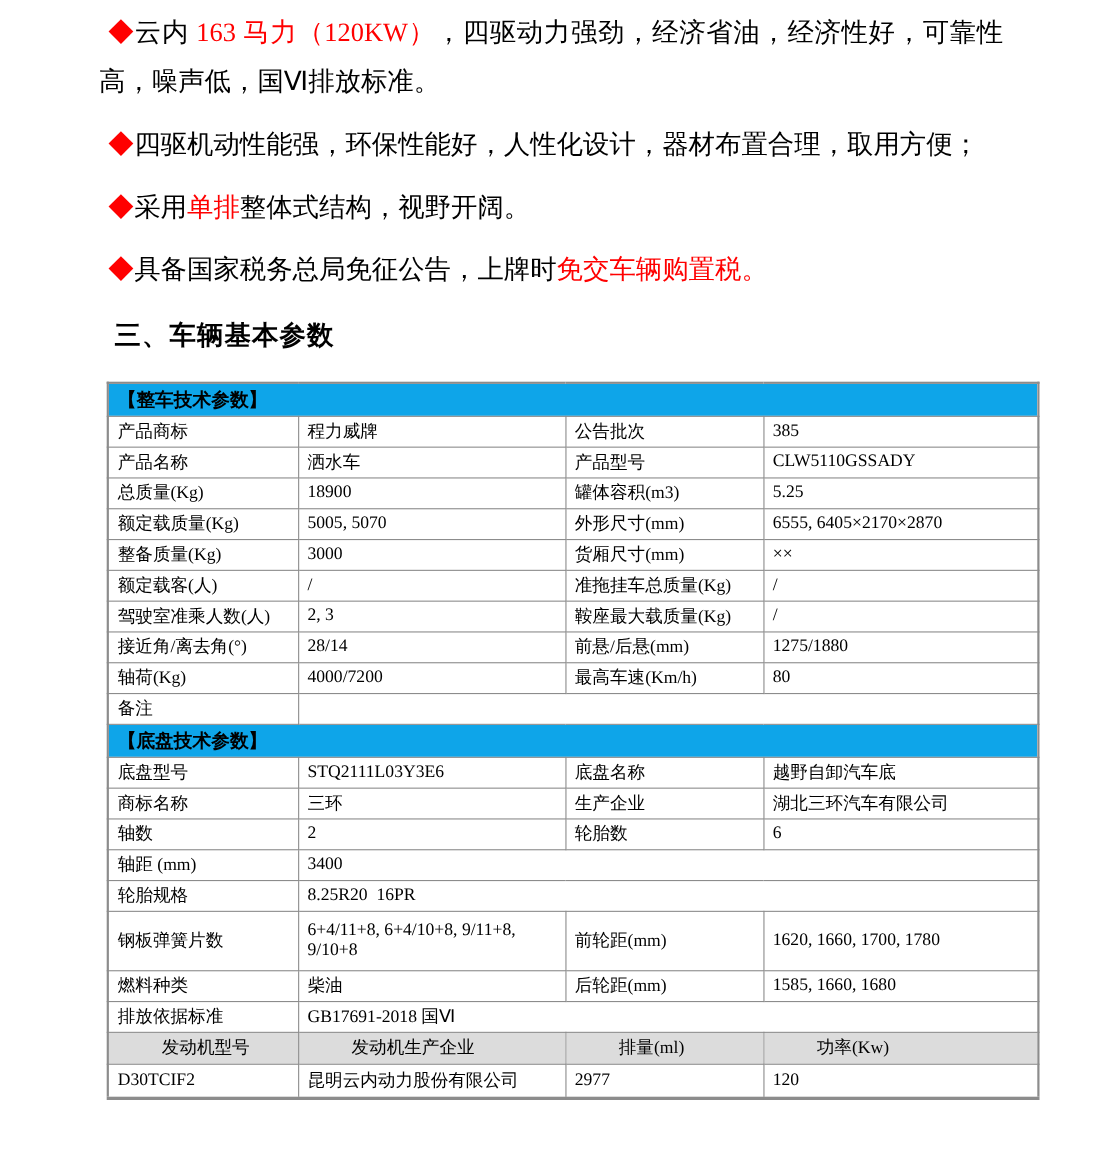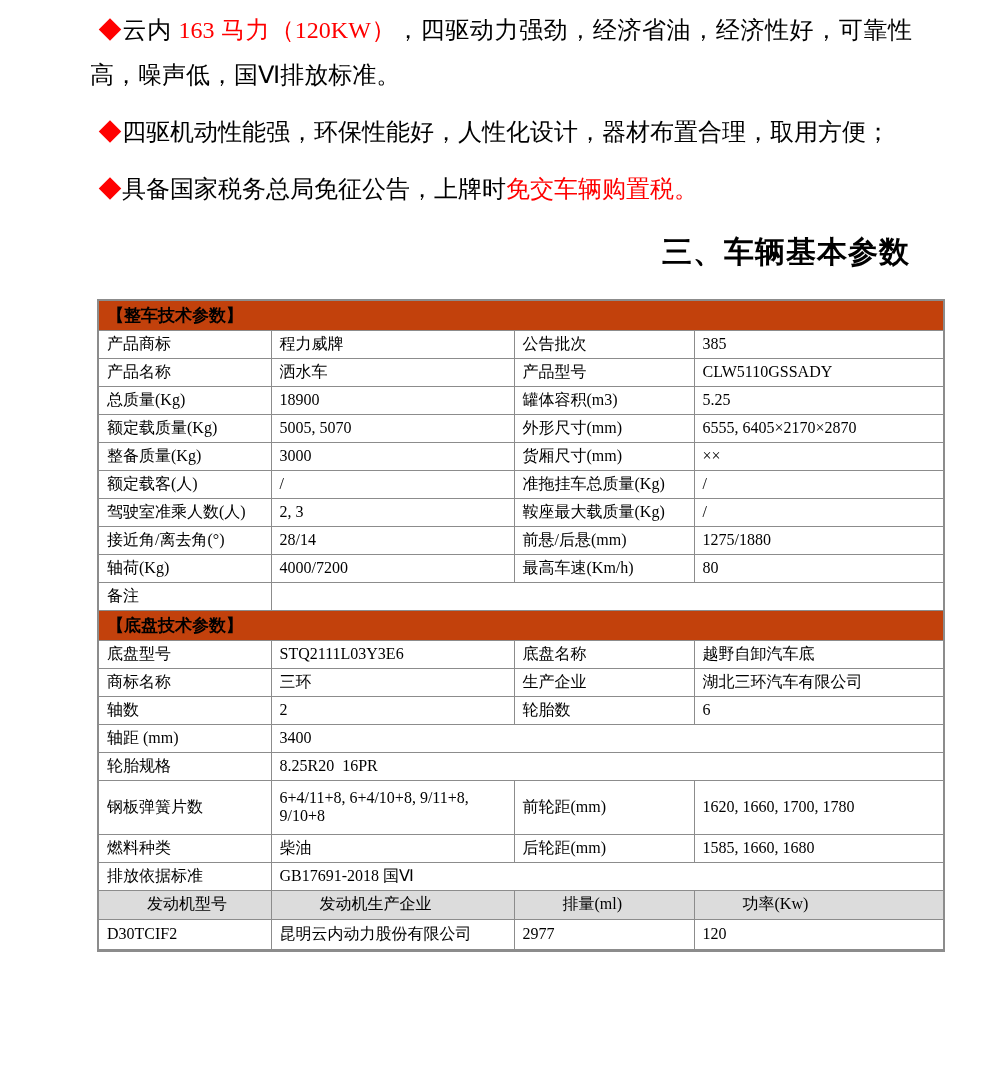--- a/index.html
+++ b/index.html
@@ -26,25 +26,24 @@
     text-indent: 8px;
     width: 822px;
     color: #000;
   }
   .red { color: #ff0000; }
   .diamond { color: #ff0000; font-size: 24px; }
   
   .heading {
     font-family: "Liberation Sans", sans-serif;
     font-weight: bold;
-    font-size: 30px;
+    font-size: 24px;
     color: #000;
     margin: 20px 0 0 14px;
     letter-spacing: 1px;
-    text-align: right;
   }
   
   table.params {
     border-collapse: collapse;
     table-layout: fixed;
     width: 846px;
     margin-top: 26px;
     margin-left: 7px;
     font-size: 16px;
     border: 2px solid #8c8c8c;
@@ -53,39 +52,40 @@
   table.params td {
     border: 1px solid #8c8c8c;
     height: 28px;
     padding: 2px 8px;
     vertical-align: middle;
     overflow: hidden;
     white-space: pre-wrap;
     word-break: break-word;
   }
   tr.sec-hdr td {
-    background: #c2410c;
+    background: #0ea5e9;
     font-weight: bold;
     font-size: 17px;
     height: 30px;
   }
   tr.eng-hdr td { background: #dcdcdc; height: 29px; padding-left: 48px; }
   tr.spring-row td { height: 54px; }
   tr.eng-data td { height: 31px; }
 </style>
 </head>
 <body>
 
 <div class="page">
 
   <div class="features">
     <p><span class="diamond">◆</span><span>云内 </span><span class="red">163 马力（120KW）</span><span>，四驱动力强劲，经济省油，经济性好，可靠性高，噪声低，国Ⅵ排放标准。</span></p>
 
     <p><span class="diamond">◆</span><span>四驱机动性能强，环保性能好，人性化设计，器材布置合理，取用方便；</span></p>
 
+    <p><span class="diamond">◆</span><span>采用</span><span class="red">单排</span><span>整体式结构，视野开阔。</span></p>
 
     <p><span class="diamond">◆</span><span>具备国家税务总局免征公告，上牌时</span><span class="red">免交车辆购置税。</span></p>
   </div>
 
   <div class="heading">三、车辆基本参数</div>
 
   <table class="params">
     <colgroup>
       <col style="width:173px">
         <col style="width:243px">

